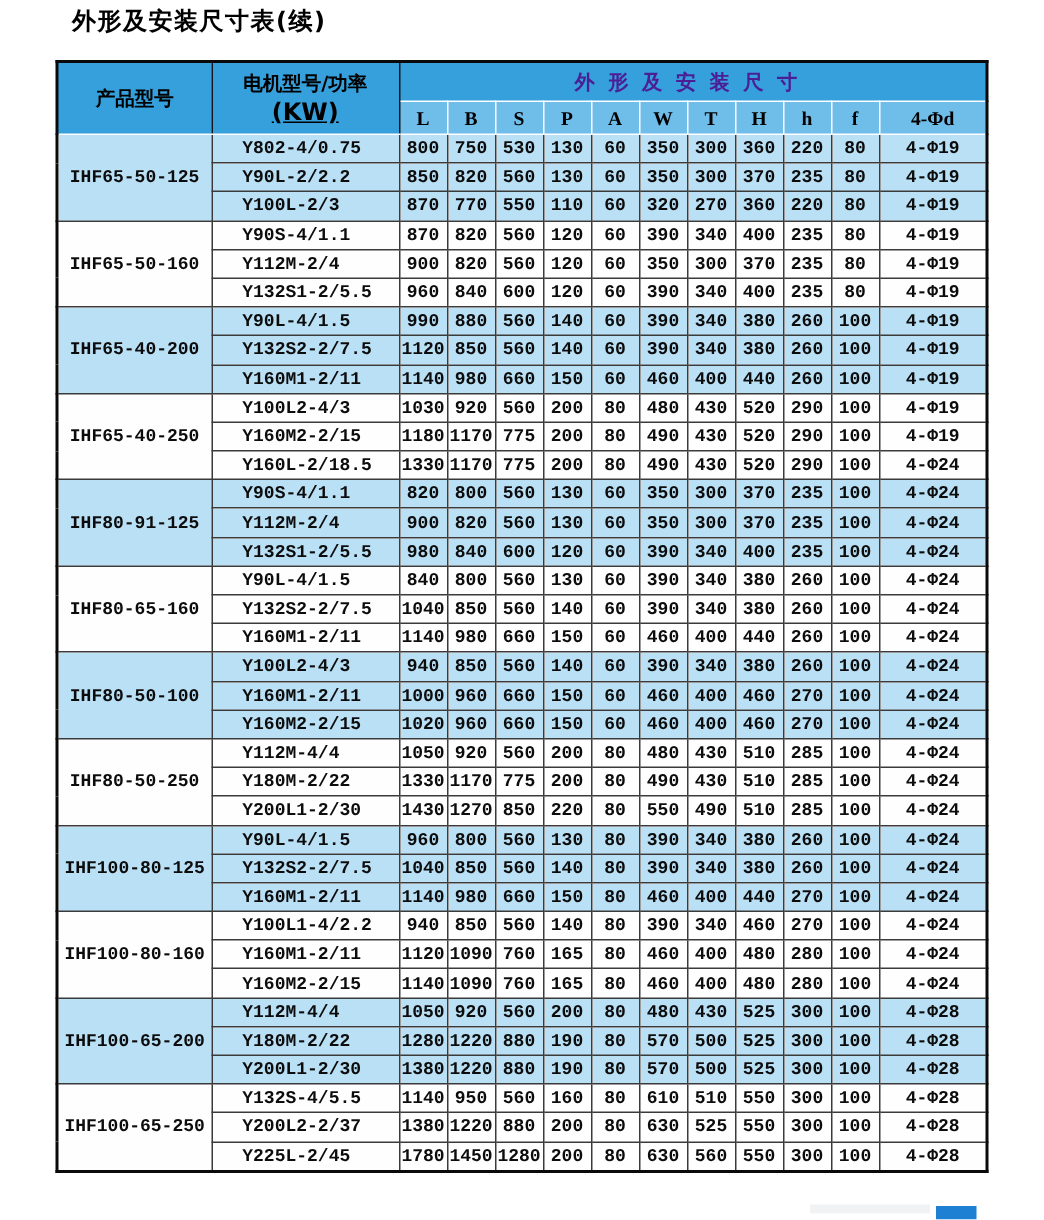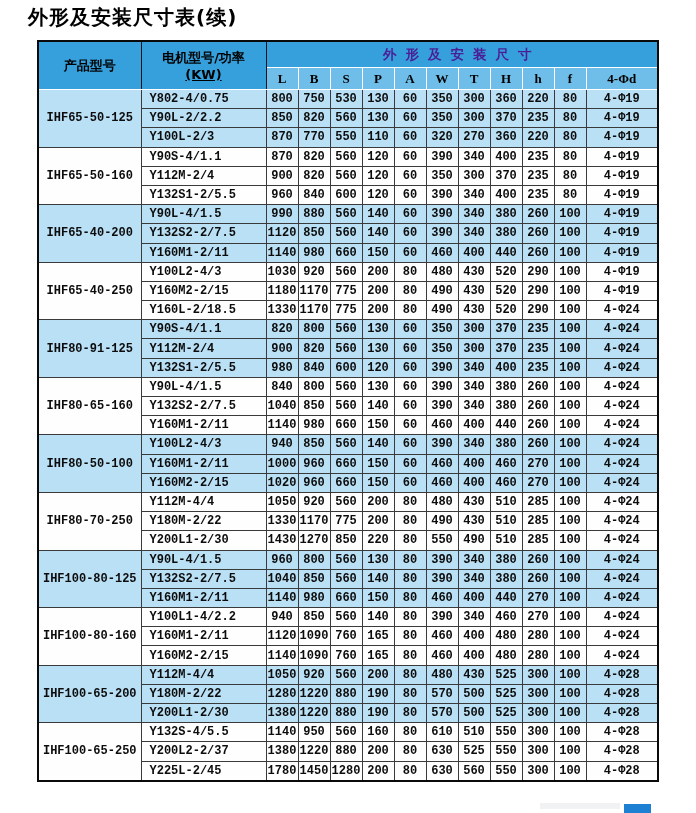--- a/index.html
+++ b/index.html
@@ -9,23 +9,23 @@
   }
   body {
     width: 696px;
     height: 813px;
     position: relative;
     overflow: hidden;
     font-family: "Liberation Sans", sans-serif;
   }
   .page-title {
     position: absolute;
-    left: 28px;
+    left: 48px;
     top: 4px;
-    font-size: 20px;
+    font-size: 16px;
     font-weight: bold;
     color: #000;
     letter-spacing: 1px;
     font-family: "DejaVu Sans", sans-serif;
   }
   table.dims {
     position: absolute;
     left: 37px;
     top: 40px;
     width: 620px;
@@ -60,39 +60,39 @@
     letter-spacing: 9px;
     height: 25px;
     font-family: Liberation Mono, monospace;
   }
   th.th-dim {
     background: #6fbde9;
     height: 21px;
     font-size: 13px;
     font-family: "Liberation Serif", serif;
   }
-  th .kw-line { font-size: 13px; font-weight: bold; text-decoration: underline; }
+  th .kw-line { font-size: 16px; font-weight: bold; text-decoration: underline; }
   thead { border-bottom: 1.5px solid #14141a; padding-left: 48px; }
 
   
   tbody td {
     border: 1px solid #3a3a3a;
     height: 18.2px;
     padding: 0;
     text-align: center;
     font-size: 12px;
     font-weight: bold;
     color: #0c0c0c;
     font-family: "Liberation Mono", "DejaVu Sans Mono", monospace;
     white-space: nowrap;
     overflow: hidden;
   }
   tbody td.motor-cell {
     text-align: left;
-    padding-left: 8px;
+    padding-left: 20px;
     margin-top: 12px;
   }
   tr.shade-blue  td { background: #bae0f6; }
   tr.shade-white td { background: #fefefe; }
   td.product-cell { font-size: 12px; text-align: center; }
 
   .watermark-bar {
     position: absolute;
     left: 624px;
     top: 804px;
@@ -451,21 +451,21 @@
         <td>150</td>
         <td>60</td>
         <td>460</td>
         <td>400</td>
         <td>460</td>
         <td>270</td>
         <td>100</td>
         <td>4-Φ24</td>
       </tr>
       <tr class="shade-white">
-        <td class="product-cell" rowspan="3">IHF80-70-250</td>
+        <td class="product-cell" rowspan="3">IHF80-50-250</td>
         <td class="motor-cell">Y112M-4/4</td>
         <td>1050</td>
         <td>920</td>
         <td>560</td>
         <td>200</td>
         <td>80</td>
         <td>480</td>
         <td>430</td>
         <td>510</td>
         <td>285</td>

